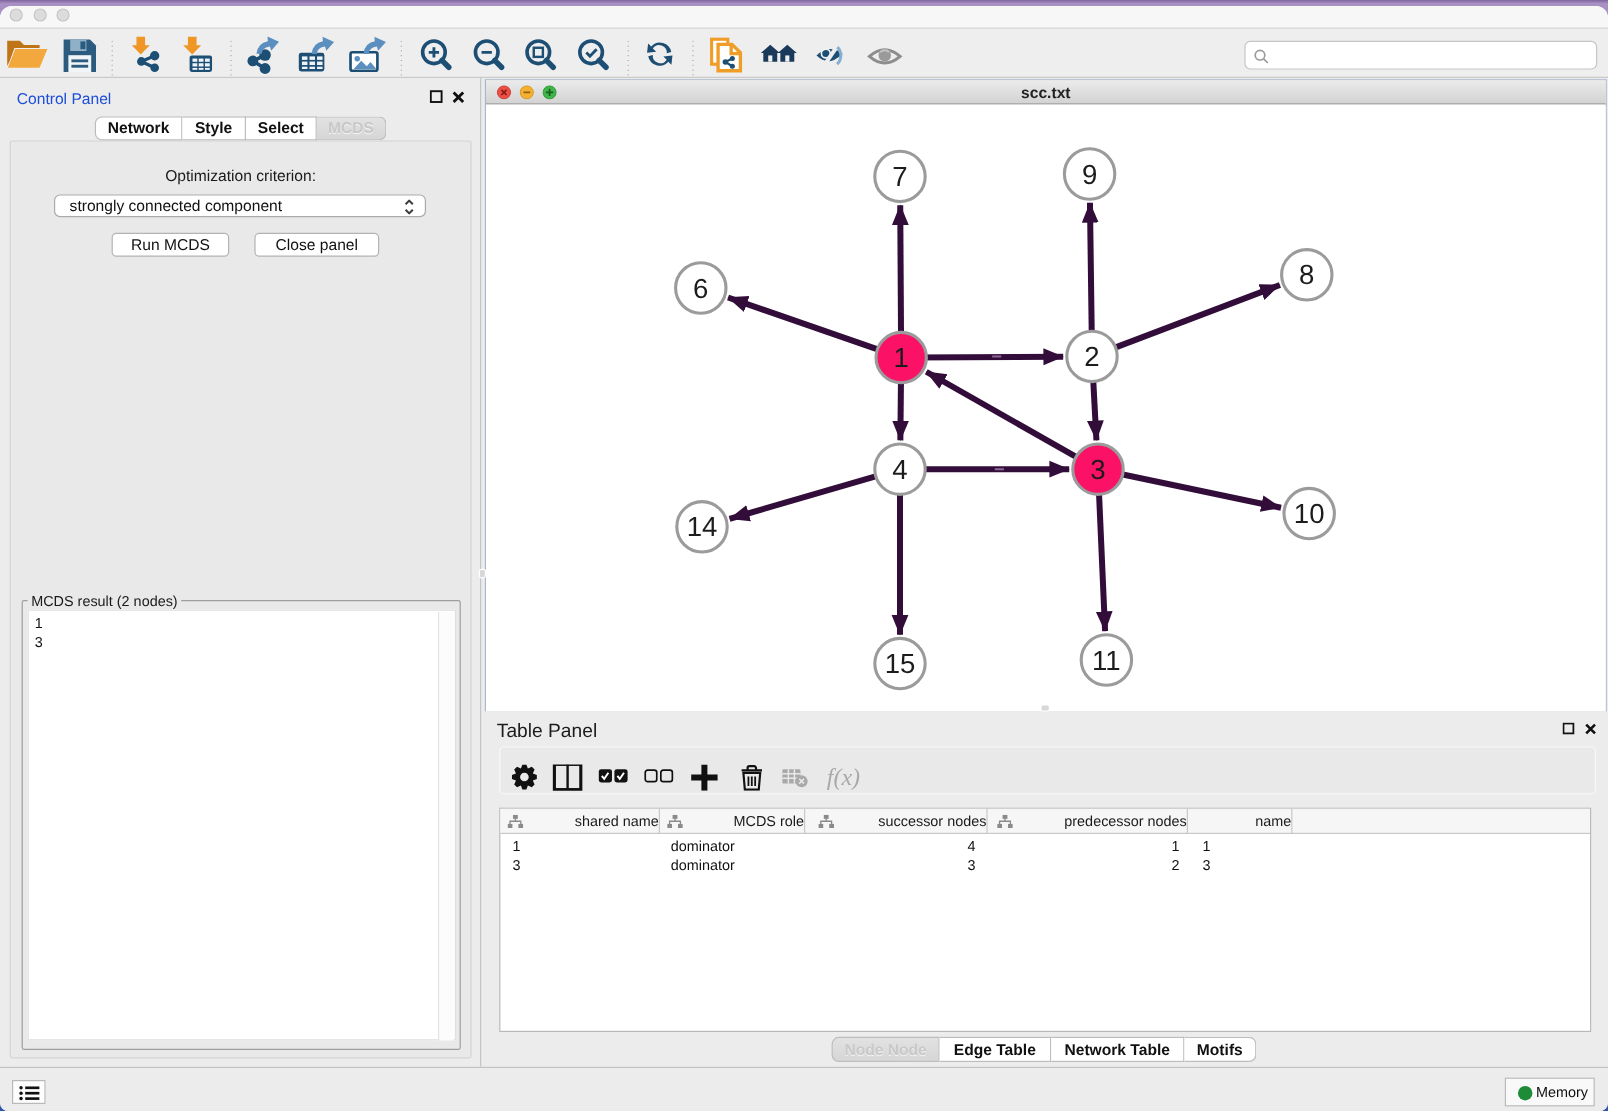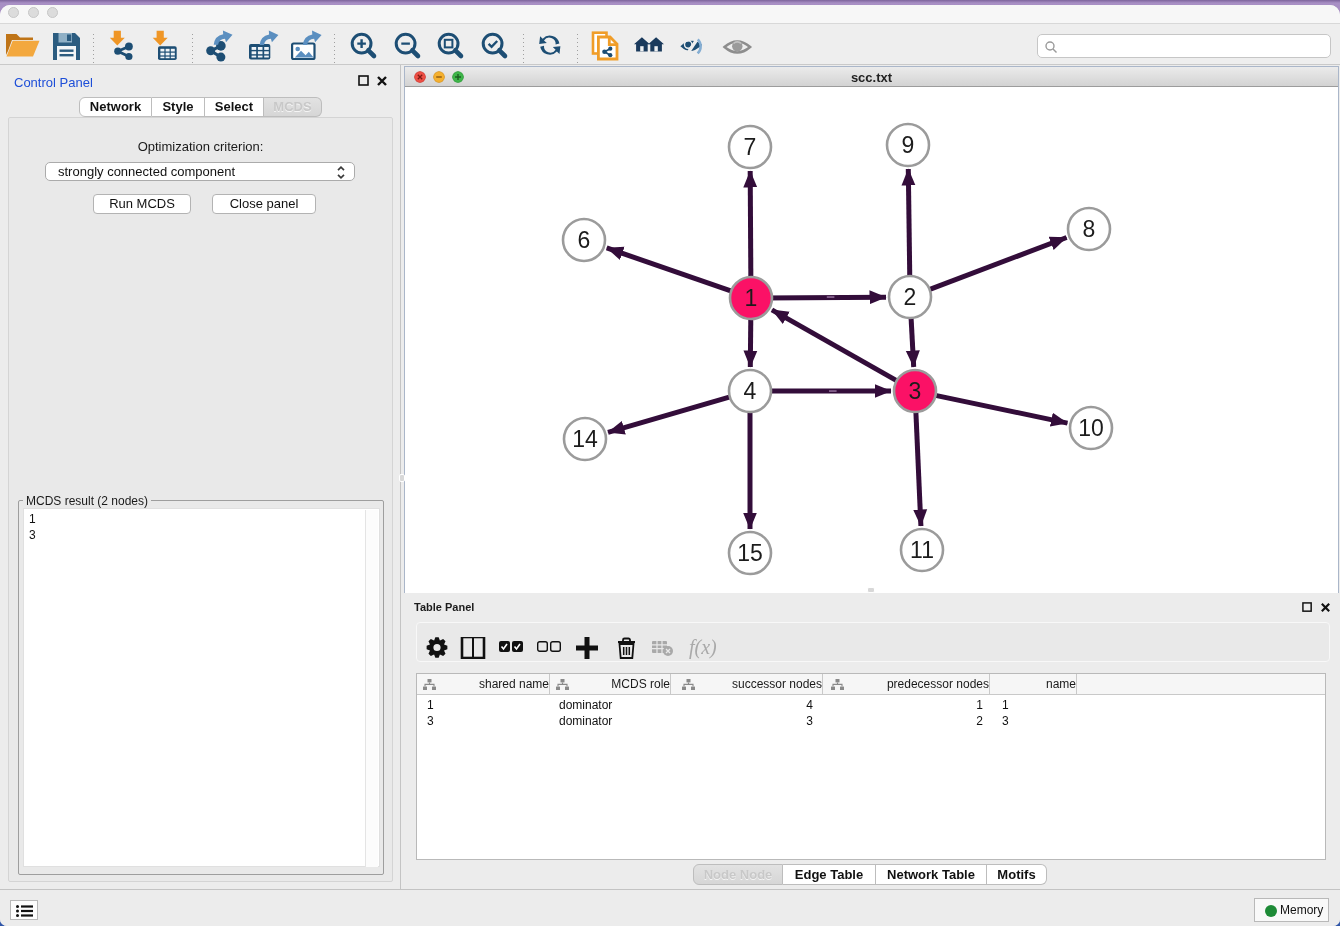--- a/index.html
+++ b/index.html
@@ -32,21 +32,21 @@
 #mcdsbox{position:absolute;left:4px;top:7px;width:357px;height:359px;background:#fff;border:1px solid #e0e0e0;font-size:12px;line-height:16px;padding:2px 0 0 5px;color:#111;}
 #mscroll{position:absolute;right:1px;top:1px;width:13px;height:357px;background:#fcfcfc;border-left:1px solid #e4e4e4;}
 
 #netframe{position:absolute;left:404px;top:61px;width:935px;height:527px;background:#fff;border:1px solid #aab6c9;}
 #nettitle{position:absolute;left:0;top:0;width:100%;height:20px;background:linear-gradient(#ebebeb,#d3d3d3);border-bottom:1px solid #9c9c9c;}
 .mtl{position:absolute;top:4px;width:12px;height:12px;border-radius:50%;}
 #netname{position:absolute;left:0;right:0;top:3px;text-align:center;font-size:13px;font-weight:700;color:#222;}
 #canvas{position:absolute;left:0;top:21px;width:933px;height:505px;background:#fff;}
 
 #tpanel{position:absolute;left:404px;top:588px;width:936px;height:296px;background:#ececec;}
-#tphead{position:absolute;left:10px;top:8px;font-size:11px;color:#1c1c1c;font-weight:bold;}
+#tphead{position:absolute;left:10px;top:8px;font-size:16px;color:#1c1c1c;}
 #ttoolbar{position:absolute;left:12px;top:29px;width:914px;height:40px;background:#e9e9e9;border:1px solid #f8f8f8;border-radius:4px;}
 #ttable{position:absolute;left:12px;top:80px;width:910px;height:187px;background:#fff;border:1px solid #b9b9b9;}
 #thead{position:absolute;left:0;top:0;width:100%;height:21px;background:#f6f6f6;border-bottom:1px solid #c9c9c9;}
 .hcell{position:absolute;top:0;height:21px;border-right:1px solid #c9c9c9;font-size:12px;color:#1a1a1a;text-align:right;line-height:21px;}
 .hicon{position:absolute;top:5px;}
 .cell{position:absolute;font-size:12px;color:#111;line-height:16px;}
 .btabs{position:absolute;top:271px;display:flex;left:289px;}
 .btab{border:1px solid #bdbdbd;border-left:none;background:#fff;color:#111;font-size:13px;font-weight:700;text-align:center;line-height:19px;height:21px;}
 
 #statusbar{position:absolute;left:0;top:884px;width:1340px;height:37px;background:#ececec;border-top:1px solid #c3c3c3;}

